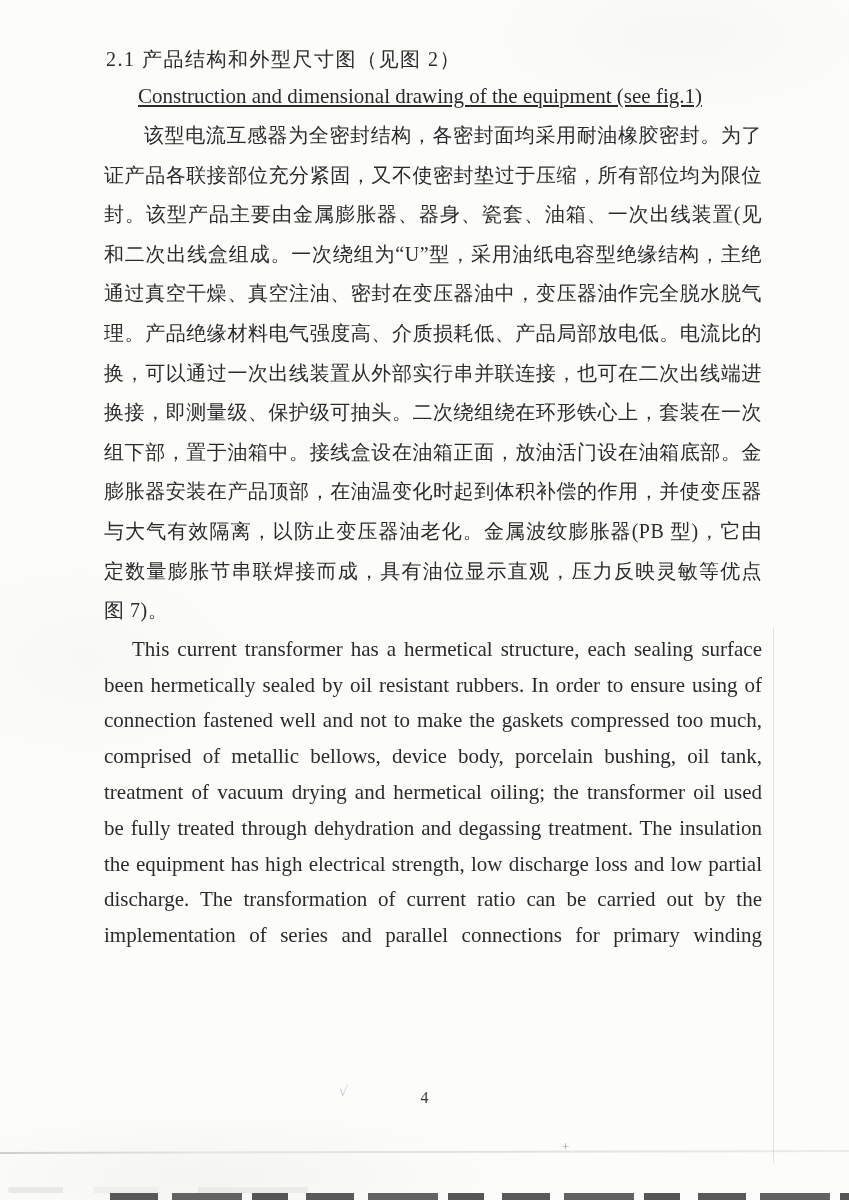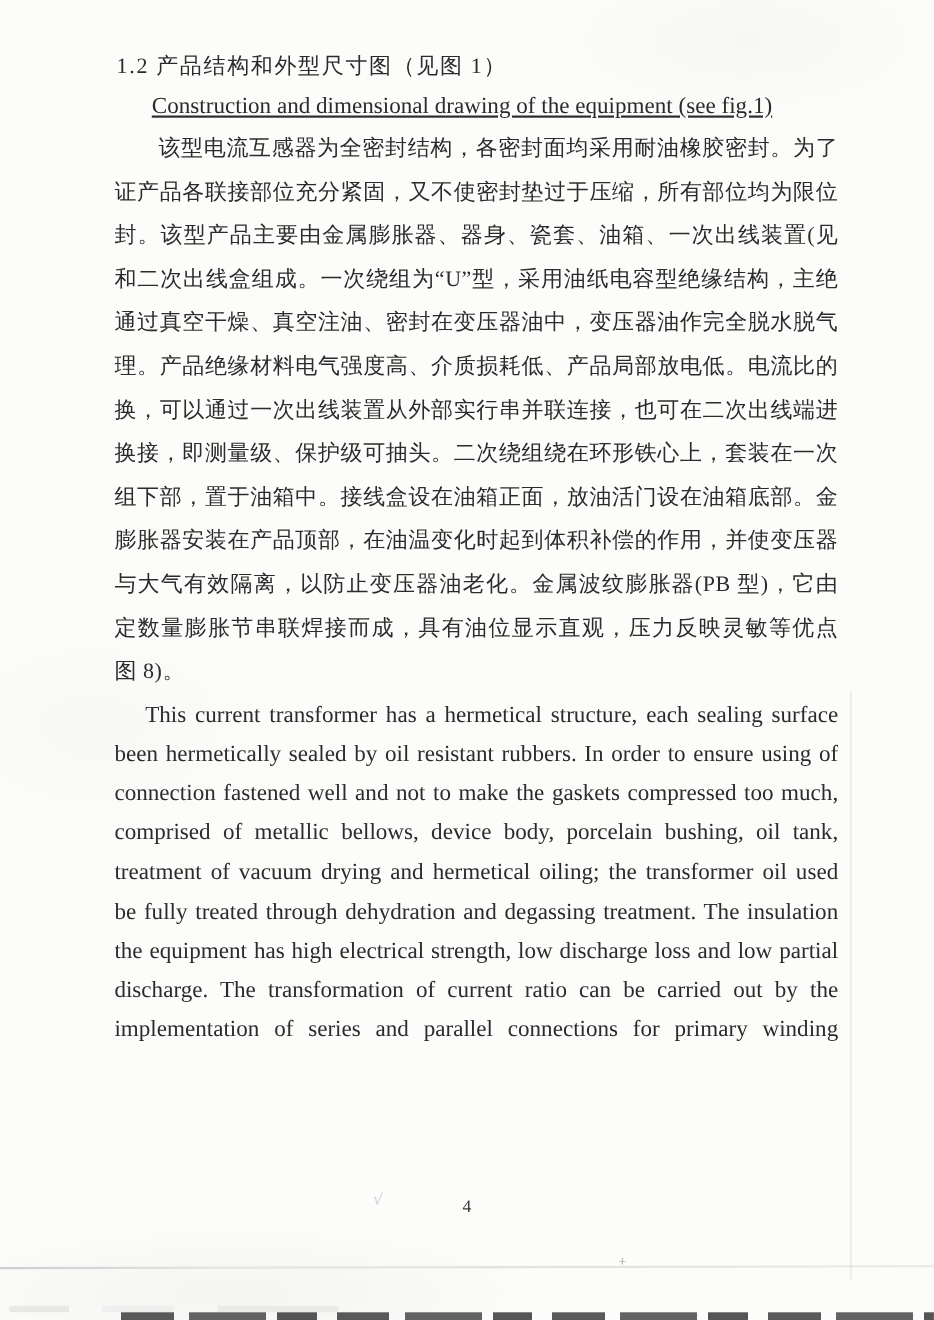--- a/index.html
+++ b/index.html
@@ -135,38 +135,38 @@
     opacity: 0.92;
   }
 </style>
 </head>
 <body>
 
 <div class="page">
 
   <div class="content">
 
-    <h2 class="zh-heading">1.2 产品结构和外型尺寸图（见图 1）</h2>
+    <h2 class="zh-heading">2.1 产品结构和外型尺寸图（见图 2）</h2>
 
     <h3 class="en-heading">Construction and dimensional drawing of the equipment (see fig.1)</h3>
 
     <div class="zh-par">
       <div class="zh-line first">该型电流互感器为全密封结构，各密封面均采用耐油橡胶密封。为了保</div>
       <div class="zh-line">证产品各联接部位充分紧固，又不使密封垫过于压缩，所有部位均为限位密</div>
       <div class="zh-line">封。该型产品主要由金属膨胀器、器身、瓷套、油箱、一次出线装置(见图 2)</div>
       <div class="zh-line">和二次出线盒组成。一次绕组为“U”型，采用油纸电容型绝缘结构，主绝缘</div>
       <div class="zh-line">通过真空干燥、真空注油、密封在变压器油中，变压器油作完全脱水脱气处</div>
       <div class="zh-line">理。产品绝缘材料电气强度高、介质损耗低、产品局部放电低。电流比的变</div>
       <div class="zh-line">换，可以通过一次出线装置从外部实行串并联连接，也可在二次出线端进行</div>
       <div class="zh-line">换接，即测量级、保护级可抽头。二次绕组绕在环形铁心上，套装在一次绕</div>
       <div class="zh-line">组下部，置于油箱中。接线盒设在油箱正面，放油活门设在油箱底部。金属</div>
       <div class="zh-line">膨胀器安装在产品顶部，在油温变化时起到体积补偿的作用，并使变压器油</div>
       <div class="zh-line">与大气有效隔离，以防止变压器油老化。金属波纹膨胀器(PB 型)，它由一</div>
       <div class="zh-line">定数量膨胀节串联焊接而成，具有油位显示直观，压力反映灵敏等优点 (见</div>
-      <div class="zh-line last">图 8)。</div>
+      <div class="zh-line last">图 7)。</div>
     </div>
 
     <div class="en-par">
       <div class="en-line first">This current transformer has a hermetical structure, each sealing surface has</div>
       <div class="en-line">been hermetically sealed by oil resistant rubbers. In order to ensure using of</div>
       <div class="en-line">connection fastened well and not to make the gaskets compressed too much, all</div>
       <div class="en-line">comprised of metallic bellows, device body, porcelain bushing, oil tank, primary</div>
       <div class="en-line">treatment of vacuum drying and hermetical oiling; the transformer oil used shall</div>
       <div class="en-line">be fully treated through dehydration and degassing treatment. The insulation of</div>
       <div class="en-line">the equipment has high electrical strength, low discharge loss and low partial</div>

